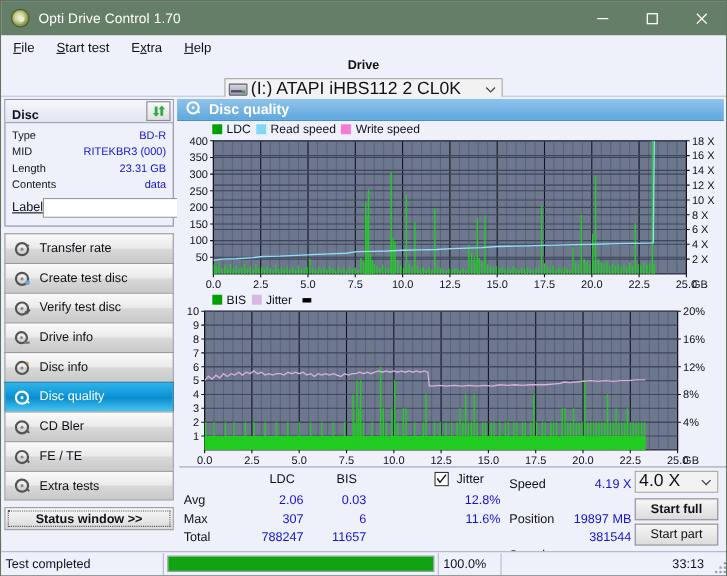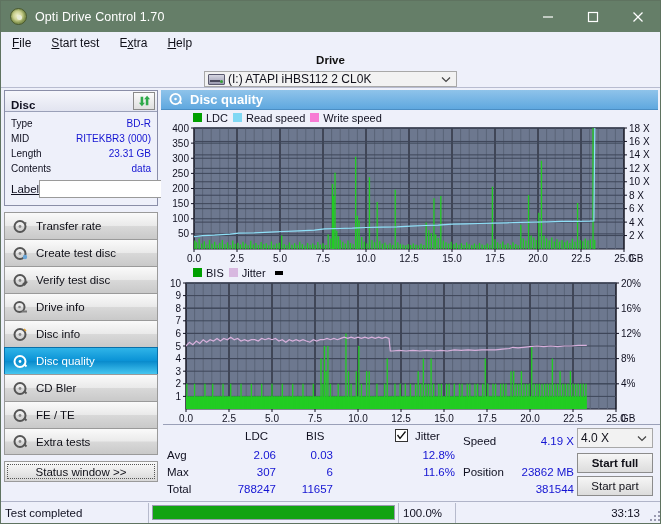--- a/index.html
+++ b/index.html
@@ -91,21 +91,21 @@
   }
   .combo {
     height: 21px;
     background: #f2f2f2;
     border: 1px solid #a8a8a8;
     display: flex; align-items: center;
     padding: 0 2px 0 3px;
     position: relative;
   }
   .combo .cb-text {
-    font-size: 12px; color: #10101a;
+    font-size: 16px; color: #10101a;
     white-space: nowrap; overflow: hidden;
     flex: 1;
   }
   .combo .chev {
     width: 16px; display:flex; align-items:center; justify-content:center;
     color: #333;
   }
   #drive-combo { width: 253px; }
   #speed-combo { width: 58px; }
   .drive-glyph {
@@ -232,21 +232,21 @@
     height: 21px;
     background: linear-gradient(#fafafa,#d8d8d8);
     border: 1px solid #9a9a9a;
     display: flex; align-items: center; justify-content: center;
     position: relative;
   }
   .statuswin::before {
     content:""; position:absolute; left:2px; top:2px; right:2px; bottom:2px;
     border: 1px dotted #555;
   }
-  .statuswin .lbl { font-size: 11.5px; color: #101018; font-weight: normal;}
+  .statuswin .lbl { font-size: 11.5px; color: #101018; font-weight: bold;}
 
   
   .dq-head {
     height: 20px;
     margin: 2px 2px 0 0;
     background: linear-gradient(#8fc3ea, #5fa8df);
     display: flex; align-items: center;
     padding-left: 8px; gap: 7px;
     border-bottom: 1px solid #4b8ec4;
   }
@@ -1215,21 +1215,21 @@
     </div>
     <span class="stat-txt" style="left:252px; top:6px;">Jitter</span>
     <span class="stat-val" style="left:210px; top:25px; width:82px;">12.8%</span>
     <span class="stat-val" style="left:210px; top:42px; width:82px;">11.6%</span>
 
     <span class="stat-txt" style="left:300px; top:11px;">Speed</span>
     <span class="stat-txt" style="left:300px; top:42px;">Position</span>
     <span class="stat-txt" style="left:300px; top:75px;">Samples</span>
 
     <span class="stat-val" style="left:345px; top:11px; width:66px;">4.19 X</span>
-    <span class="stat-val" style="left:345px; top:42px; width:66px;">23862 MB</span>
+    <span class="stat-val" style="left:345px; top:42px; width:66px;">19897 MB</span>
     <span class="stat-val" style="left:345px; top:59px; width:66px;">381544</span>
 
     <div class="combo" style="position:absolute; left:414px; top:3px; width:76px; height:20px;">
       <span class="cb-text">4.0 X</span>
       <span class="chev">
         <svg width="10" height="7" viewBox="0 0 10 7">
             <polyline points="1,1.5 5,5.5 9,1.5" fill="none" stroke="#444" stroke-width="1.2"></polyline>
           </svg>
       </span>
     </div>

